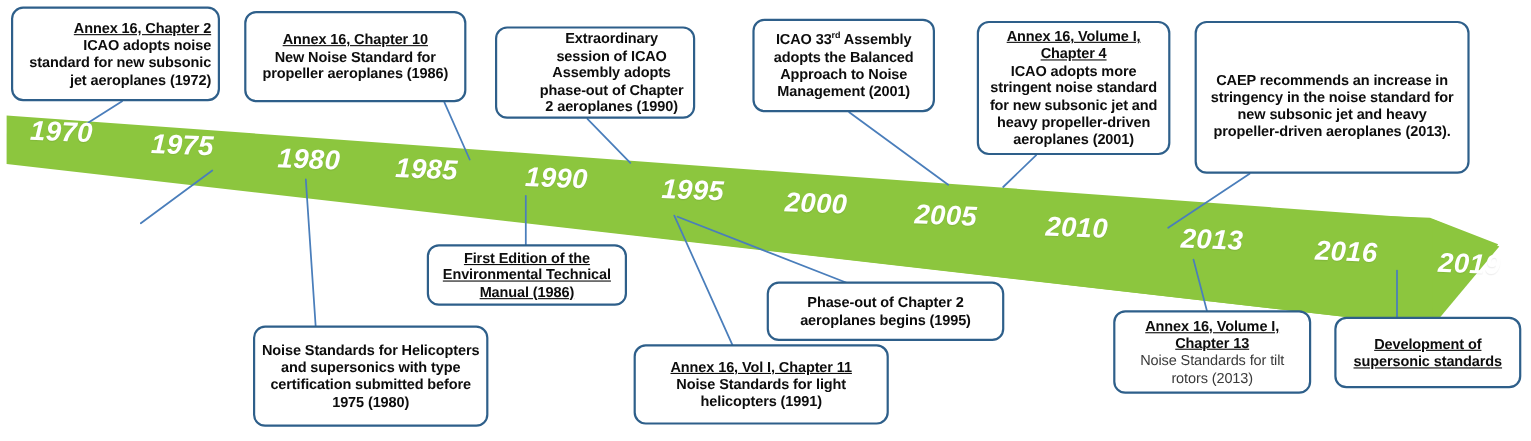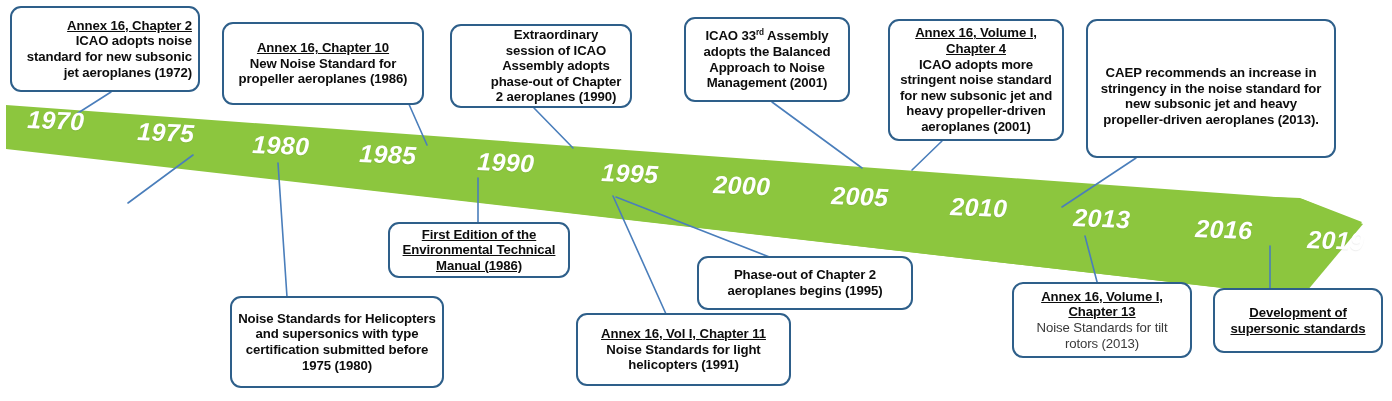--- a/index.html
+++ b/index.html
@@ -118,21 +118,21 @@
   <div class="year" style="left:1196px;top:214px; transform:rotate(2.3deg);">2016</div>
   <div class="year" style="left:1308px;top:225px; transform:rotate(2.3deg);">2019</div>
 
   <div class="box" style="left:10px; top:6px; width:190px; height:86px;text-align:right;">
     <div class="txt">
       <span class="hdr">Annex 16, Chapter 2</span><br>
       <span>ICAO adopts noise standard for new subsonic jet aeroplanes (1972)</span>
     </div>
   </div>
 
-  <div class="box" style="left:222px; top:10px; width:202px; height:83px;margin-top:12px;">
+  <div class="box" style="left:222px; top:10px; width:202px; height:83px;">
     <div class="txt">
       <span class="hdr">Annex 16, Chapter 10</span><br>
       <span>New Noise Standard for propeller aeroplanes (1986)</span>
     </div>
   </div>
 
   <div class="box" style="left:450px; top:24px; width:182px; height:84px;padding-left:36px;">
     <div class="txt">
       <span>Extraordinary session of ICAO Assembly adopts phase-out of Chapter 2 aeroplanes (1990)</span>
     </div>
@@ -164,21 +164,21 @@
       <span>Noise Standards for Helicopters and supersonics with type certification submitted before 1975 (1980)</span>
     </div>
   </div>
 
   <div class="box" style="left:388px; top:222px; width:182px; height:56px;">
     <div class="txt">
       <span class="hdr">First Edition of the Environmental Technical Manual (1986)</span>
     </div>
   </div>
 
-  <div class="box" style="left:576px; top:313px; width:215px; height:73px;">
+  <div class="box" style="left:576px; top:313px; width:232px; height:73px;">
     <div class="txt">
       <span class="hdr">Annex 16, Vol I, Chapter 11</span><br>
       <span>Noise Standards for light helicopters (1991)</span>
     </div>
   </div>
 
   <div class="box" style="left:678px; top:256px; width:216px; height:54px;margin-left:19px;">
     <div class="txt">
       <span>Phase-out of Chapter 2 aeroplanes begins (1995)</span>
     </div>

